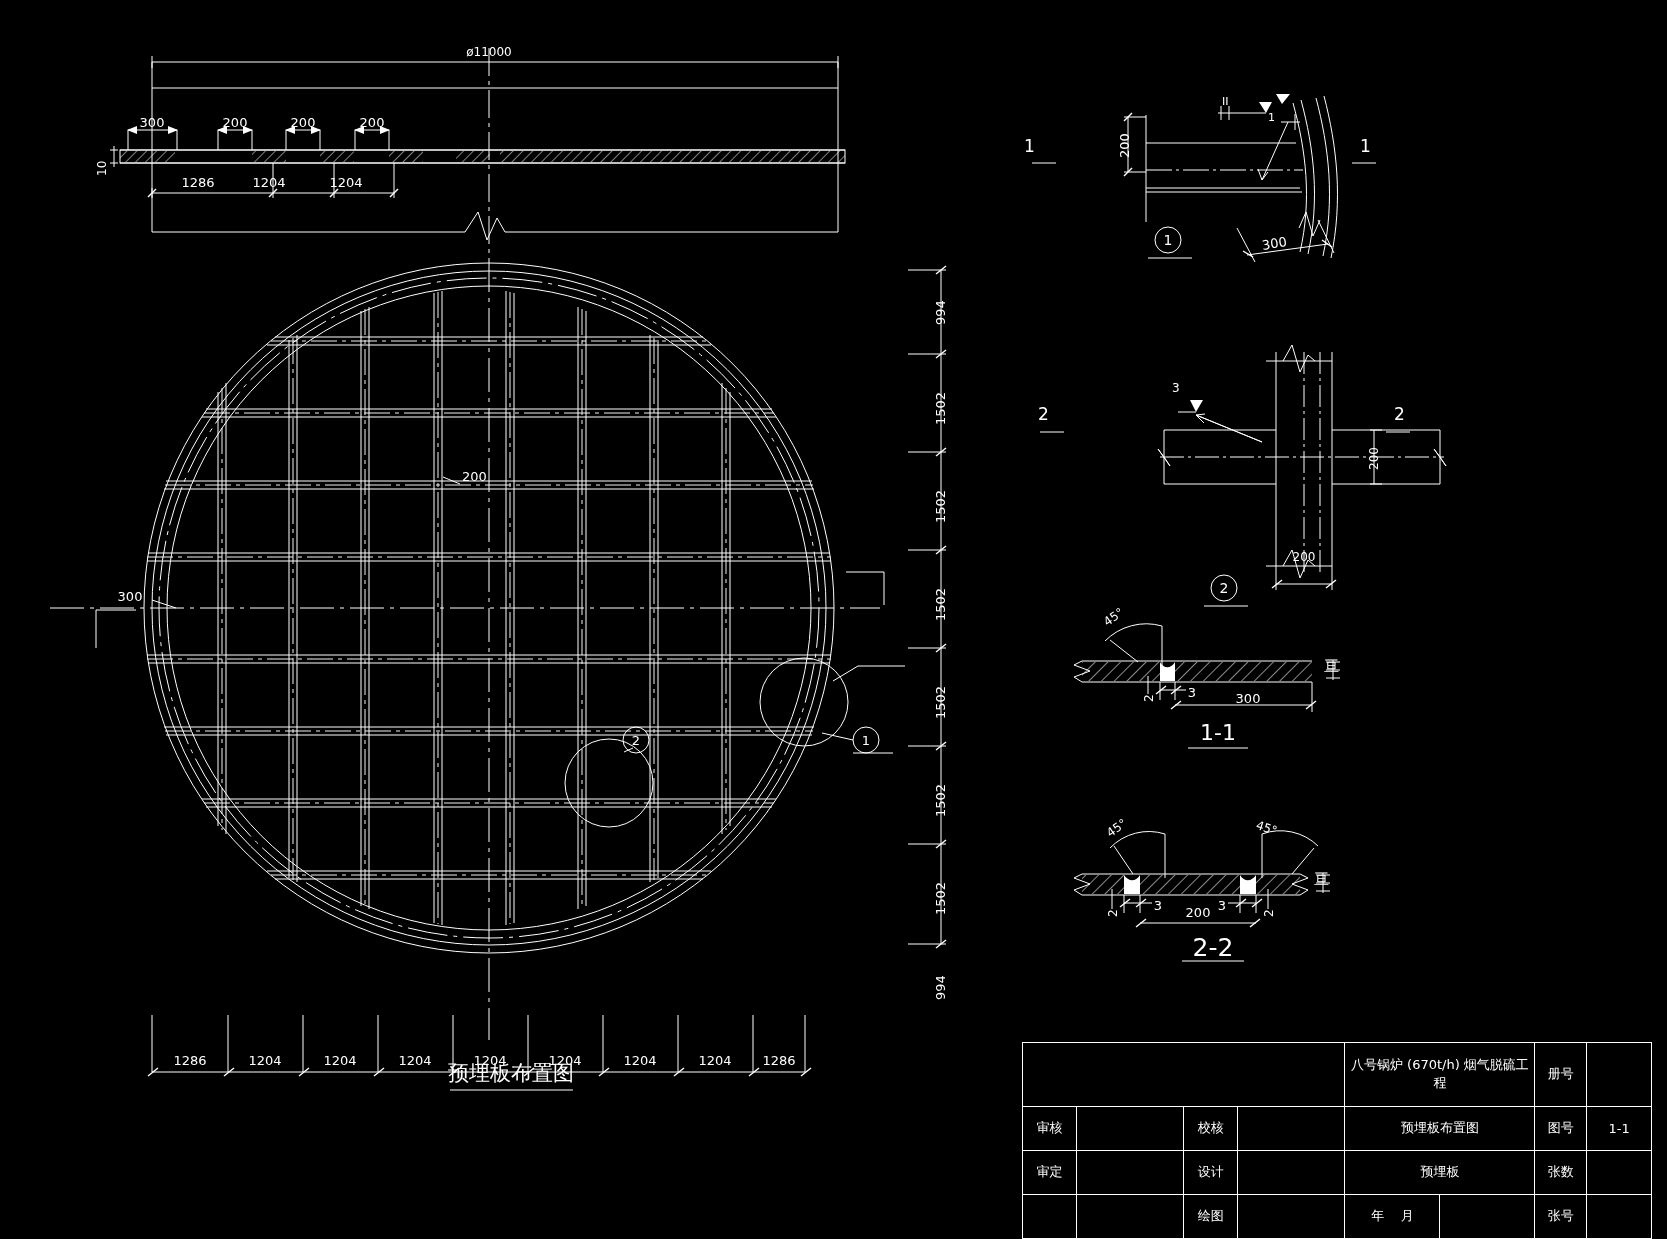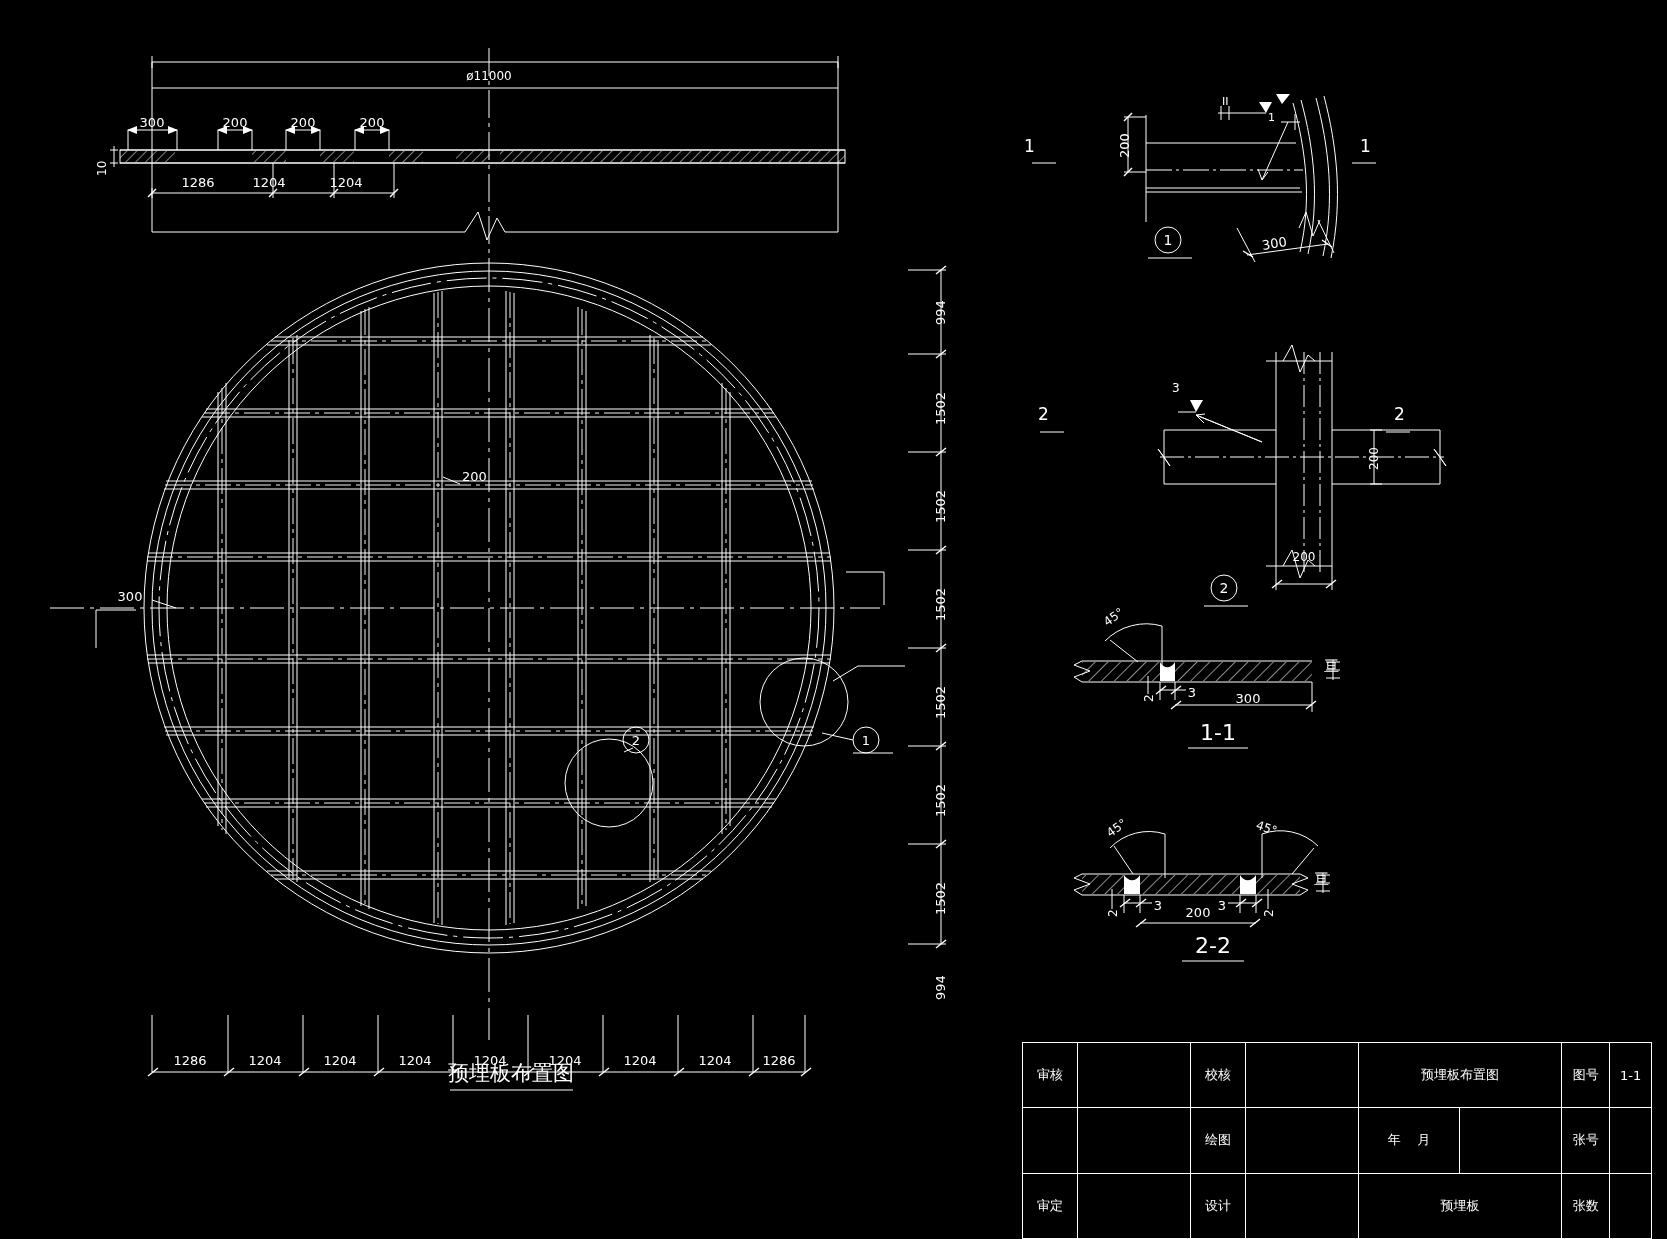--- a/index.html
+++ b/index.html
@@ -373,21 +373,21 @@
     <line x1="1140" y1="923" x2="1256" y2="923"></line>
     <path d="M1136,927 L1146,919" stroke-width="1.4"></path>
     <path d="M1250,927 L1260,919" stroke-width="1.4"></path>
 
     <path d="M1316,875 L1330,875 M1316,883 L1330,883 M1316,891 L1330,891 M1323,873 L1323,893"></path>
 
     <line x1="1182" y1="961" x2="1244" y2="961"></line>
   </g>
 </svg>
 
-<div class="lbl ctr" style="left:489px;top:46px;font-size:12px;margin-top:24px;">ø11000</div>
+<div class="lbl ctr" style="left:489px;top:46px;font-size:12px;">ø11000</div>
 <div class="lbl rot90" style="left:96px;top:176px;font-size:12px;">10</div>
 <div class="lbl ctr" style="left:152px;top:116px;font-size:13px;">300</div>
 <div class="lbl ctr" style="left:235px;top:116px;font-size:13px;">200</div>
 <div class="lbl ctr" style="left:303px;top:116px;font-size:13px;">200</div>
 <div class="lbl ctr" style="left:372px;top:116px;font-size:13px;">200</div>
 <div class="lbl ctr" style="left:198px;top:176px;font-size:13px;">1286</div>
 <div class="lbl ctr" style="left:269px;top:176px;font-size:13px;">1204</div>
 <div class="lbl ctr" style="left:346px;top:176px;font-size:13px;">1204</div>
 
 <div class="lbl ctr" style="left:130px;top:590px;font-size:13px;">300</div>
@@ -439,54 +439,60 @@
 <div class="lbl ctr" style="left:1218px;top:722px;font-size:22px;">1-1</div>
 
 <div class="lbl" style="left:1106px;top:822px;font-size:12px;transform:rotate(-35deg);">45°</div>
 <div class="lbl" style="left:1256px;top:822px;font-size:12px;transform:rotate(18deg);">45°</div>
 <div class="lbl ctr" style="left:1158px;top:899px;font-size:13px;">3</div>
 <div class="lbl ctr" style="left:1222px;top:899px;font-size:13px;">3</div>
 <div class="lbl rot90" style="left:1107px;top:917px;font-size:12px;">2</div>
 <div class="lbl rot90" style="left:1263px;top:917px;font-size:12px;">2</div>
 <div class="lbl ctr" style="left:1198px;top:906px;font-size:13px;">200</div>
 <div class="lbl" style="left:1314px;top:872px;font-size:15px;">亘</div>
-<div class="lbl ctr" style="left:1213px;top:935px;font-size:22px;">2-2</div>
+<div class="lbl ctr" style="left:1213px;top:935px;font-size:25px;">2-2</div>
 
 <div class="tb">
   <table>
     <tbody>
+          <tr style="height:52px;">
+      <td colspan="4" style="width:340px;"></td>
+      <td colspan="2" style="width:185px;" class="sm">八号锅炉 (670t/h) 烟气脱硫工程</td>
+      <td style="width:46px;">册号</td>
+      <td style="width:60px;"></td>
+    </tr>
     <tr style="height:36px;margin-left:43px;">
       <td style="width:46px;">审核</td>
       <td style="width:104px;"></td>
       <td style="width:46px;">校核</td>
       <td style="width:104px;"></td>
       <td colspan="2" class="big">预埋板布置图</td>
       <td>图号</td>
       <td class="huge">1-1</td>
     </tr>
     <tr style="height:36px;">
+      <td>审定</td>
+      <td></td>
+      <td>设计</td>
+      <td></td>
+      <td colspan="2" class="huge">预埋板</td>
+      <td>张数</td>
+      <td></td>
+    </tr>
+    <tr style="height:36px;">
       <td></td>
       <td></td>
       <td>绘图</td>
       <td></td>
       <td style="width:92px;">
         <span>年</span>
         &nbsp;&nbsp;
         <span>月</span>
       </td>
       <td style="width:93px;"></td>
       <td>张号</td>
       <td></td>
     </tr>
-    <tr style="height:36px;">
-      <td>审定</td>
-      <td></td>
-      <td>设计</td>
-      <td></td>
-      <td colspan="2" class="huge">预埋板</td>
-      <td>张数</td>
-      <td></td>
-    </tr>
   </tbody>
       </table>
 </div>
 
 </div>
 
 </body></html>

